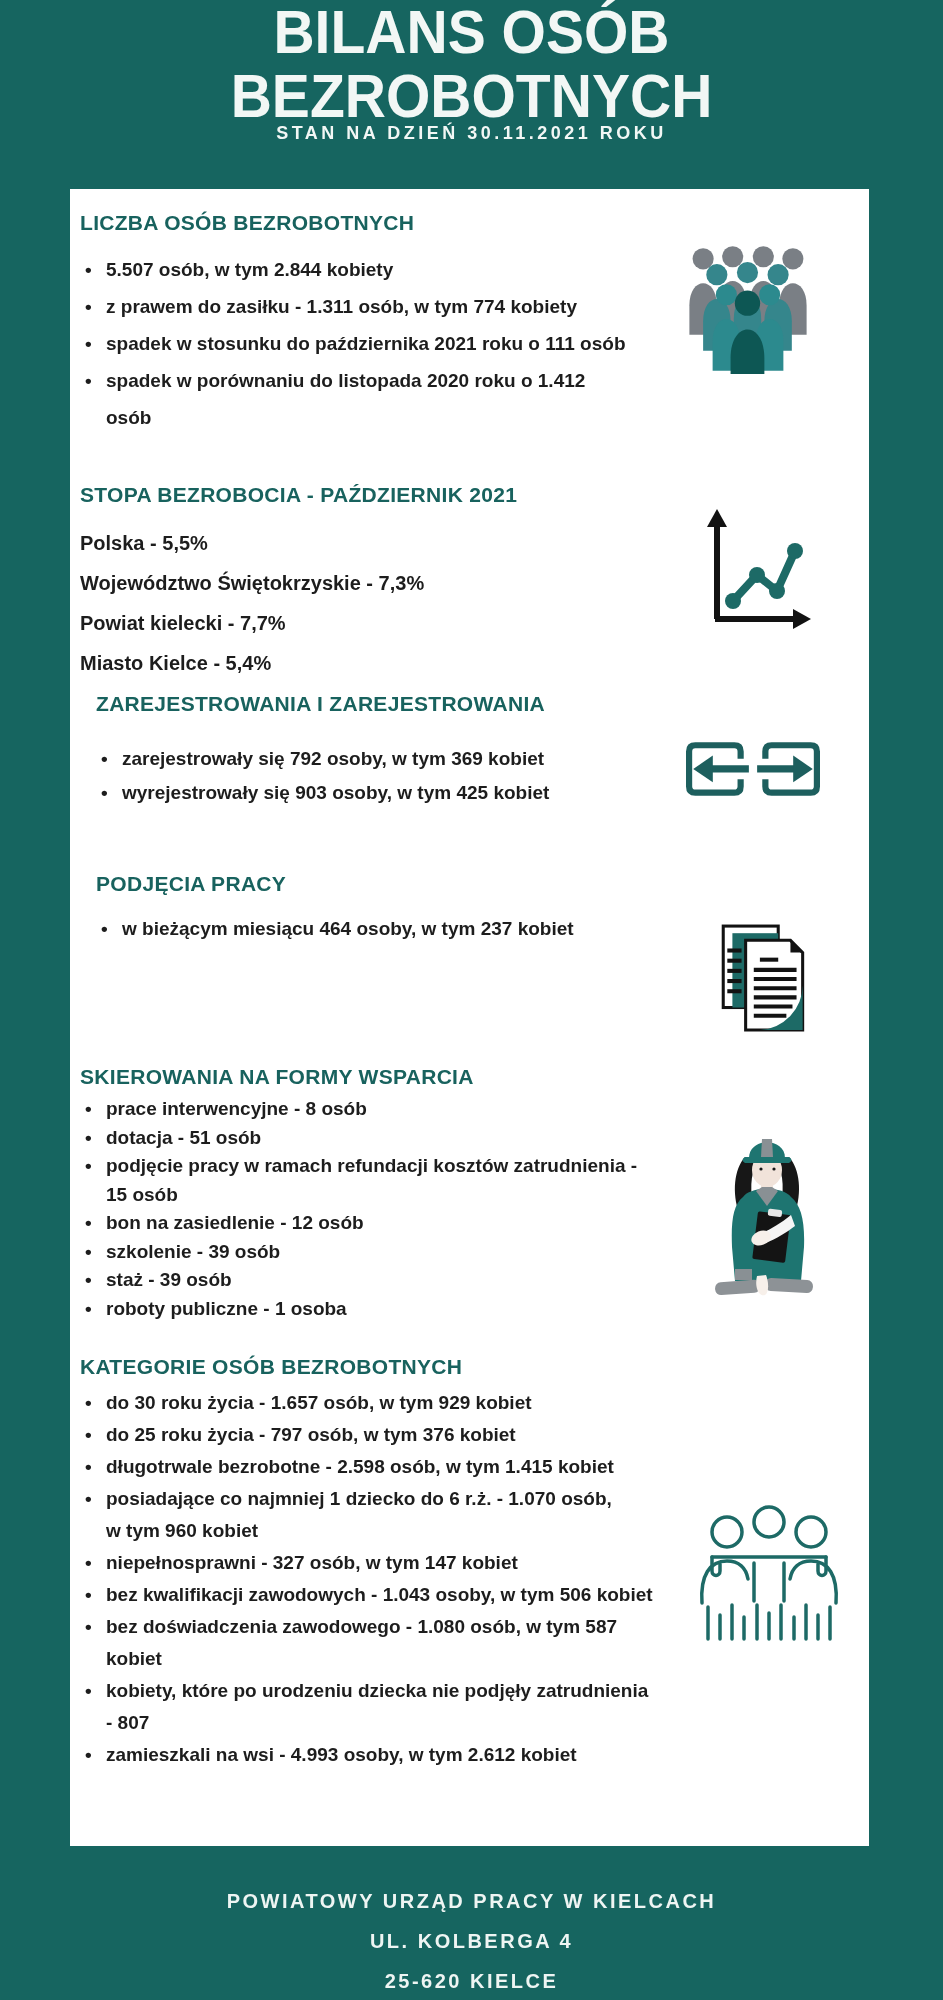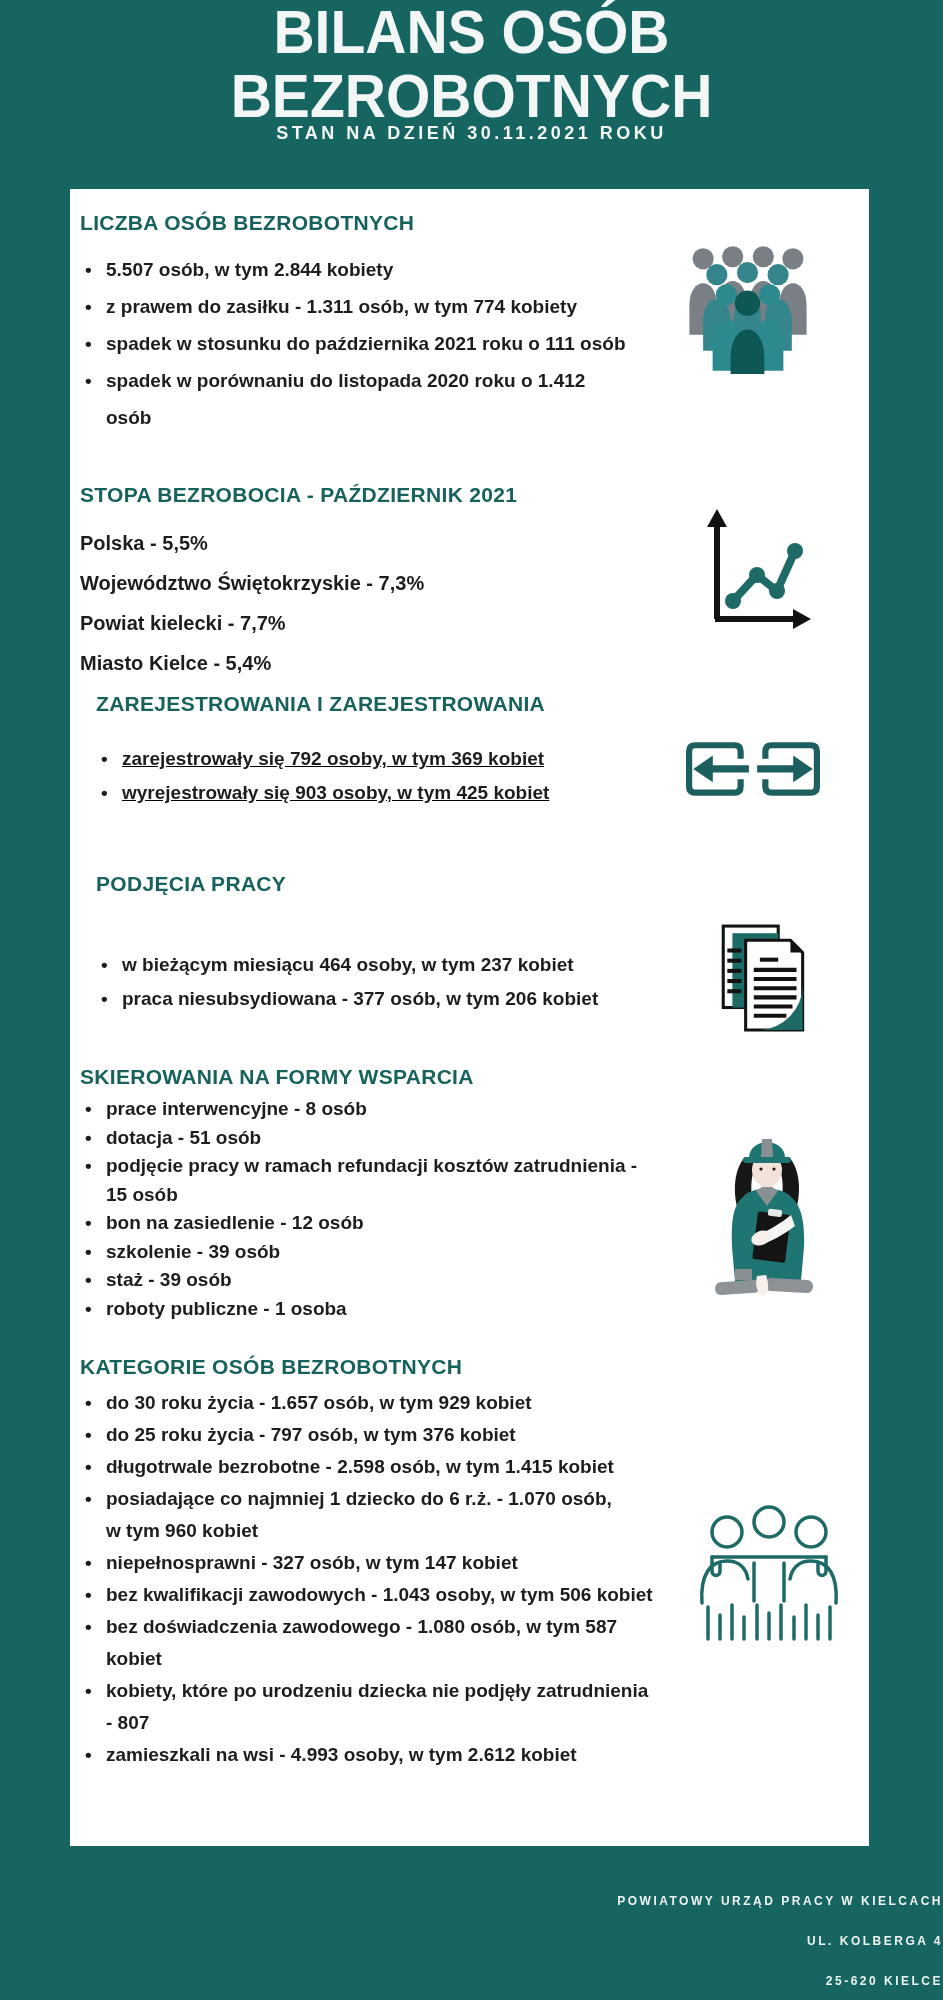--- a/index.html
+++ b/index.html
@@ -36,38 +36,38 @@
     font-size:19px;font-weight:600;white-space:pre-line;
   }
   ul.blist li::before{
     content:"\2022";position:absolute;left:5px;top:0;
   }
   .plainlines div{
     color:#1d1d1d;font-size:20px;font-weight:600;
   }
   .s1 ul{margin-top:16px;width:600px;} .s1 li{line-height:37px;}
   .s2 .plainlines{margin-top:16px;}   .s2 .plainlines div{line-height:40px;}
-  .s3 ul{margin-top:26px;width:620px;text-decoration:underline;} .s3 li{line-height:34px;}
-  .s4 ul{margin-top:52px;width:620px;} .s4 li{line-height:34px;}
+  .s3 ul{margin-top:26px;width:620px;} .s3 li{line-height:34px;}
+  .s4 ul{margin-top:16px;width:620px;} .s4 li{line-height:34px;}
   .s5 ul{margin-top:6px;width:620px;}  .s5 li{line-height:28.5px;}
   .s6 ul{margin-top:8px;width:630px;}  .s6 li{line-height:32px;}
   .s1{top:22px;} .s2{top:294px;} .s3{top:503px;}
   .s4{top:683px;} .s5{top:876px;} .s6{top:1166px;}
   
   .icon{position:absolute;}
   .ic-crowd{left:612px;top:55px;}
   .ic-chart{left:625px;top:312px;}
   .ic-arrows{left:616px;top:552px;}
   .ic-docs{left:645px;top:733px;}
   .ic-worker{left:635px;top:940px;}
   .ic-team{left:623px;top:1316px;}
   
   .footer{
-    position:absolute;left:0;right:0;top:1881px;text-align:right;
-    color:#eef5f3;font-weight:bold;font-size:12px;letter-spacing:2.5px;
+    position:absolute;left:0;right:0;top:1881px;text-align:center;
+    color:#eef5f3;font-weight:bold;font-size:20px;letter-spacing:2.5px;
     line-height:40px;
   }
 </style>
 </head>
 <body>
 
 <div class="page">
 
   <div class="title">
     <div>BILANS OSÓB</div>
@@ -103,21 +103,20 @@
       <ul class="blist">
         <li>zarejestrowały się 792 osoby, w tym 369 kobiet</li>
         <li>wyrejestrowały się 903 osoby,  w tym 425 kobiet</li>
       </ul>
     </section>
 
     <section class="sec s4">
       <h2 class="sec-title">PODJĘCIA PRACY</h2>
       <ul class="blist">
         <li>w bieżącym miesiącu 464 osoby, w tym 237 kobiet</li>
-        <li>praca niesubsydiowana - 377 osób,  w tym 206 kobiet</li>
       </ul>
     </section>
 
     <section class="sec s5">
       <h2 class="sec-title">SKIEROWANIA NA FORMY WSPARCIA</h2>
       <ul class="blist">
         <li>prace interwencyjne - 8 osób</li>
         <li>dotacja - 51 osób</li>
         <li>podjęcie pracy w ramach refundacji kosztów zatrudnienia -
 15 osób</li>

